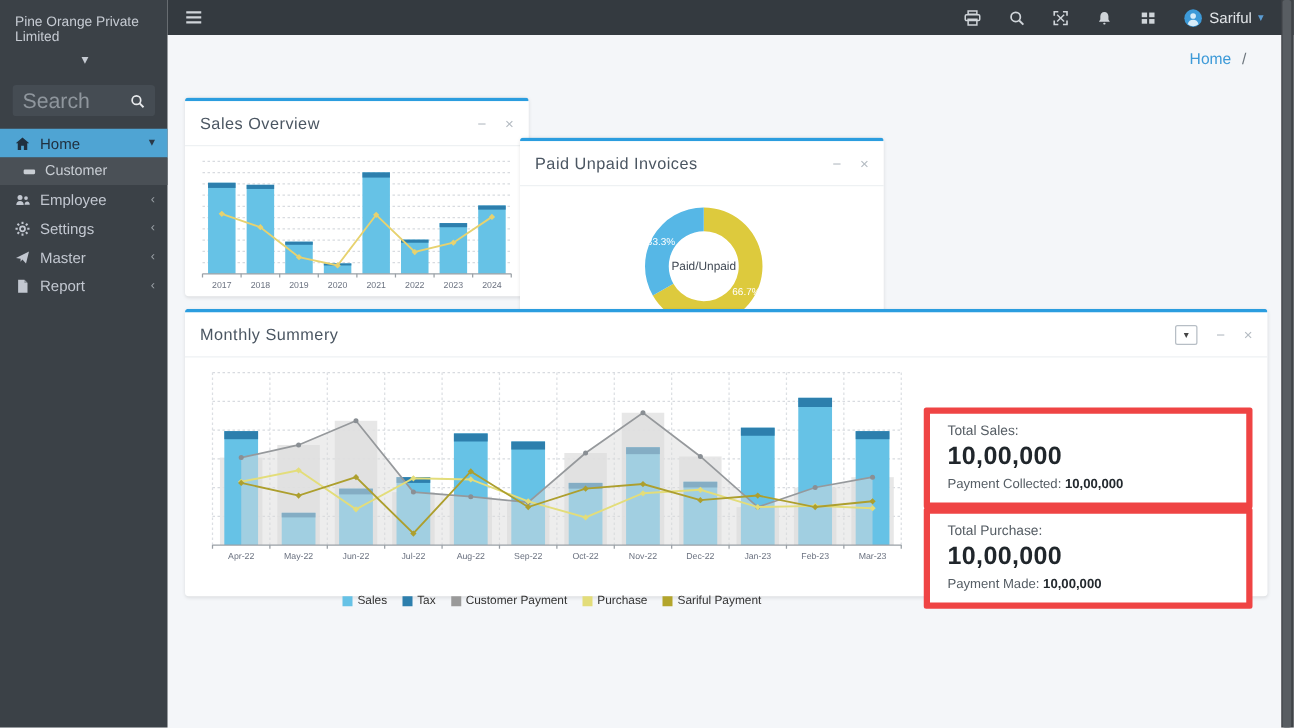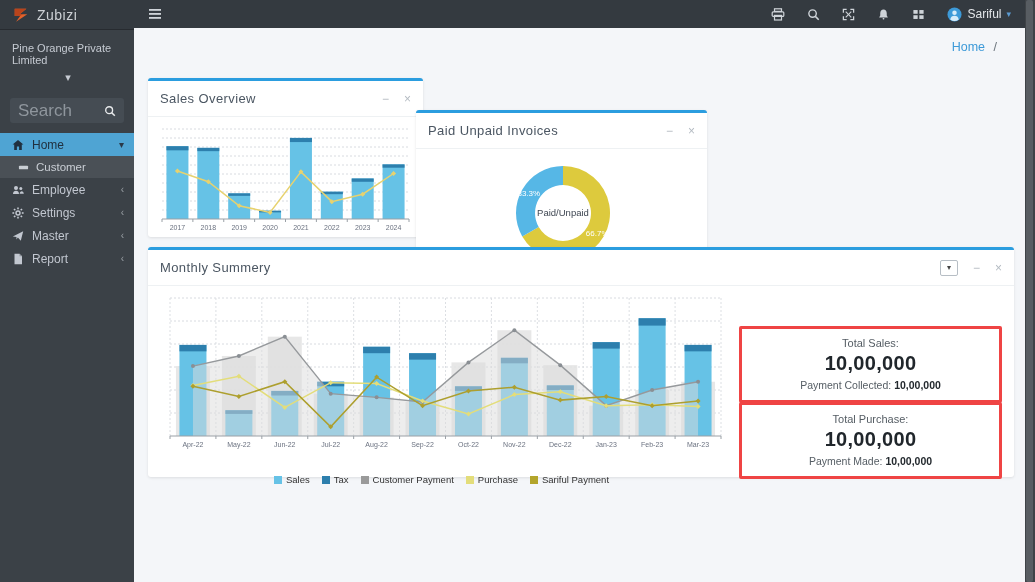--- a/index.html
+++ b/index.html
@@ -52,39 +52,32 @@
   #card-donut{left:282px;top:50px;width:291px;height:159px;margin-top:32px;}
   #card-monthly{left:14px;top:219px;width:866px;height:230px;}
   .card-body{padding:6px 10px;}
   #monthly-body{display:flex;padding:4px 12px 0 6px;}
   #monthly-chart-wrap{flex:1;}
   #monthly-legend{display:flex;justify-content:center;gap:12px;margin-top:2px;}
   .legend-item{display:flex;align-items:center;gap:4px;font-size:9.5px;color:#333;}
   .legend-swatch{width:8px;height:8px;display:inline-block;}
   
   #stats-panel{width:264px;margin-left:10px;margin-top:36px;}
-  .stat-box{border:3px solid #ef4444;border-radius:2px;background:#fff;padding:8px 14px 9px 14px;text-align:center;}
+  .stat-box{border:5px solid #ef4444;border-radius:2px;background:#fff;padding:8px 14px 9px 14px;}
   .stat-box + .stat-box{margin-top:-1px;}
   .stat-label{font-size:11px;color:#555d64;}
   .stat-value{font-size:20px;font-weight:bold;color:#20262b;letter-spacing:.3px;margin-top:3px;}
   .stat-sub{font-size:10.5px;color:#555d64;margin-top:4px;}
   .stat-sub b{color:#23292e;}
   svg text{font-family:"Liberation Sans",sans-serif;}
 </style>
 </head>
 <body>
 
 <div id="sidebar">
-  <div id="logo-strip">
-    <svg width="18" height="18" viewBox="0 0 20 20">
-      <path d="M3 3 H16 L8.5 9.3 H17 L4.5 17.5 L9 11 H3 Z" fill="#e2622b"></path>
-      <path d="M3 3 H16 L8.5 9.3 H12 L6 13 L9 11 H3 Z" fill="#b9441c"></path>
-    </svg>
-    <span id="logo-text">Zubizi</span>
-  </div>
   <div id="company-row">
     <span>Pine Orange Private Limited</span>
     <span class="mi-caret">▾</span>
   </div>
   <div id="search-row">
     <input id="search-input" placeholder="Search" style="">
     <button id="search-btn">
       <svg width="12" height="12" viewBox="0 0 14 14">
         <circle cx="6" cy="6" r="4" fill="none" stroke="#e8eaec" stroke-width="1.6"></circle>
         <line x1="9" y1="9" x2="12.6" y2="12.6" stroke="#e8eaec" stroke-width="1.8"></line>

